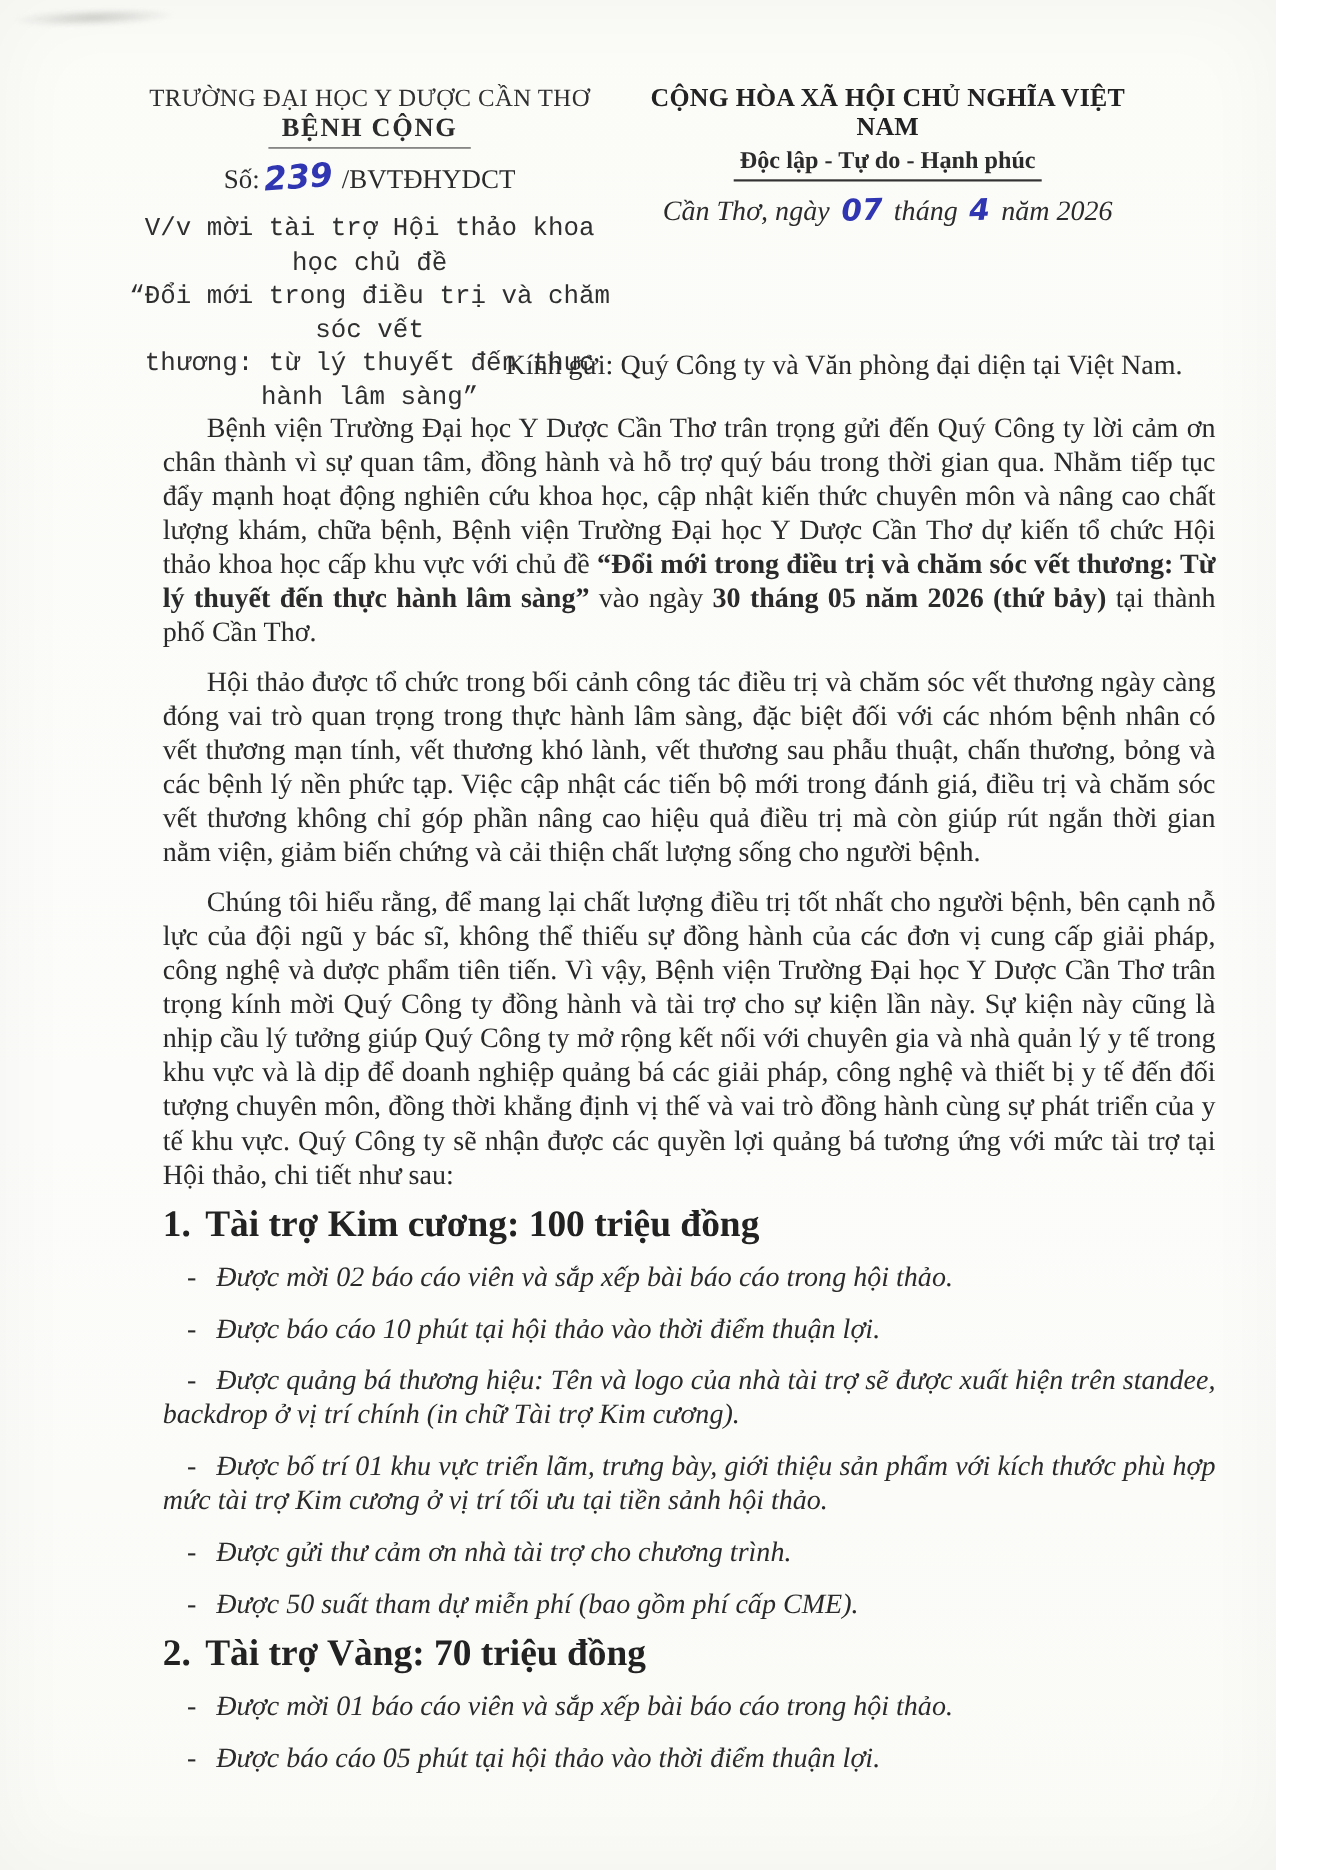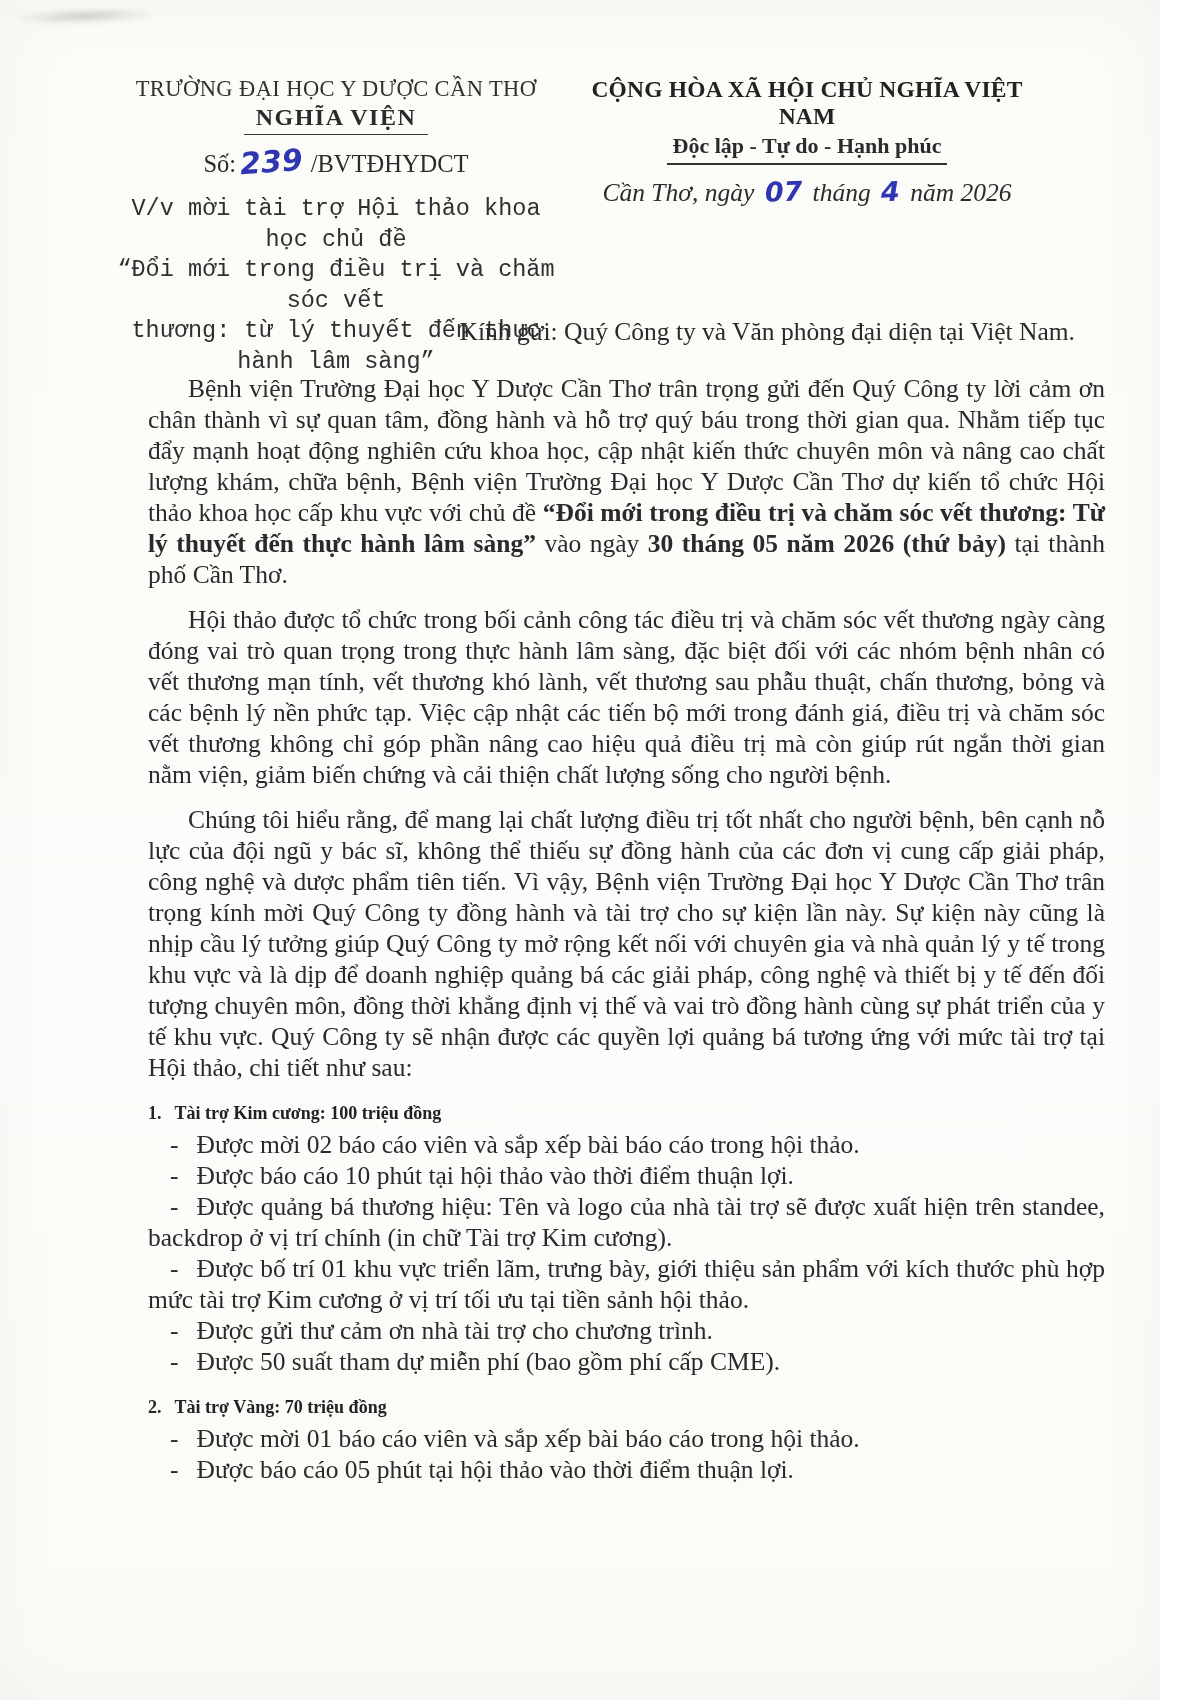--- a/index.html
+++ b/index.html
@@ -34,35 +34,35 @@
         border-bottom:2px solid #333;padding:0 6px 4px;margin-top:3px;}
   .dateline{margin-top:11px;font-style:italic;font-size:25.5px;white-space:nowrap;}
   .dateline .hand{display:inline-block;font-size:27px;margin:0 4px;transform:rotate(-2deg);}
 
   
   .main{position:absolute;left:148px;top:316px;width:957px;
         font-size:25.5px;line-height:31px;color:#2a2a2a;}
   .salutation{text-align:right;margin:0 30px 26px 0;}
   .para{margin:3px 0 14px;text-align:justify;text-indent:40px;}
   .b{font-weight:bold;}
-  .sec-title{font-weight:bold;font-size:18px;margin:15px 0 0;color:#222;}
+  .sec-title{font-weight:bold;font-size:34px;margin:15px 0 0;color:#222;}
   .sec-title .num{margin-right:13px;}
-  .bullet{margin:0 0 0;text-align:justify;text-indent:22px;}
+  .bullet{margin:16px 0 0;text-align:justify;text-indent:22px;font-style:italic;}
   .bullet .dash{margin-right:18px;}
 </style>
 </head>
 <body>
 
 <div class="page">
   <div class="smudge"></div>
 
   <div class="hdr-left">
     <div class="org1">TRƯỜNG ĐẠI HỌC Y DƯỢC CẦN THƠ</div>
     <div>
-      <span class="org2">NGHĨA VIỆN</span>
+      <span class="org2">BỆNH CỘNG</span>
     </div>
     <div class="ref-line">
       <span>Số:</span><span class="hand big">239</span><span>/BVTĐHYDCT</span>
     </div>
     <div class="subject-block">
       <div>V/v mời tài trợ Hội thảo khoa học chủ đề</div>
       <div>“Đổi mới trong điều trị và chăm sóc vết</div>
       <div>thương: từ lý thuyết đến thực hành lâm sàng”</div>
     </div>
   </div>

